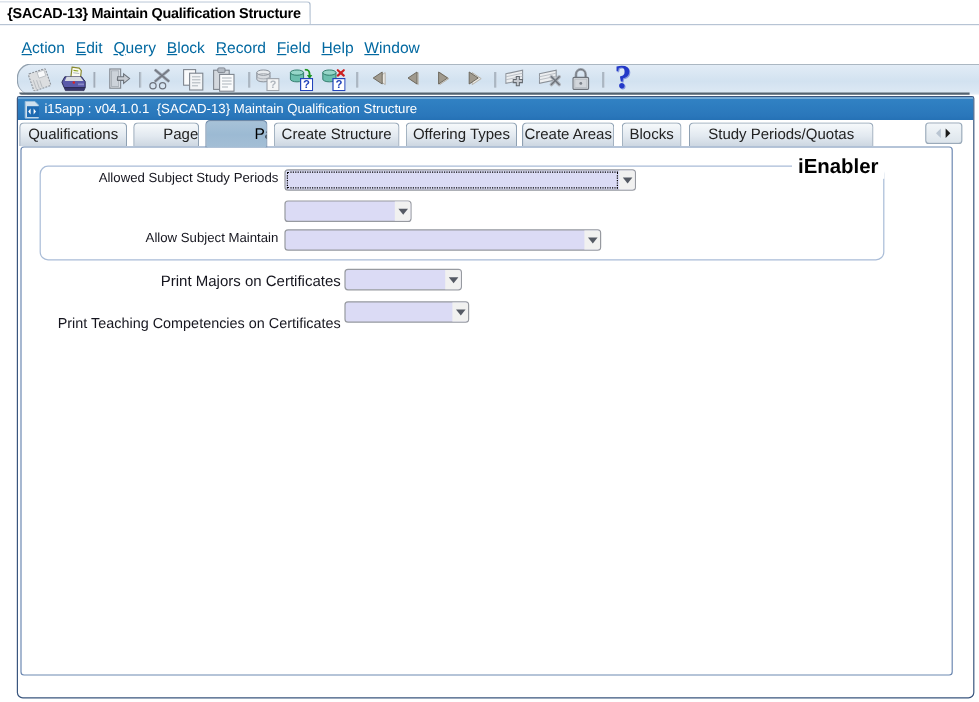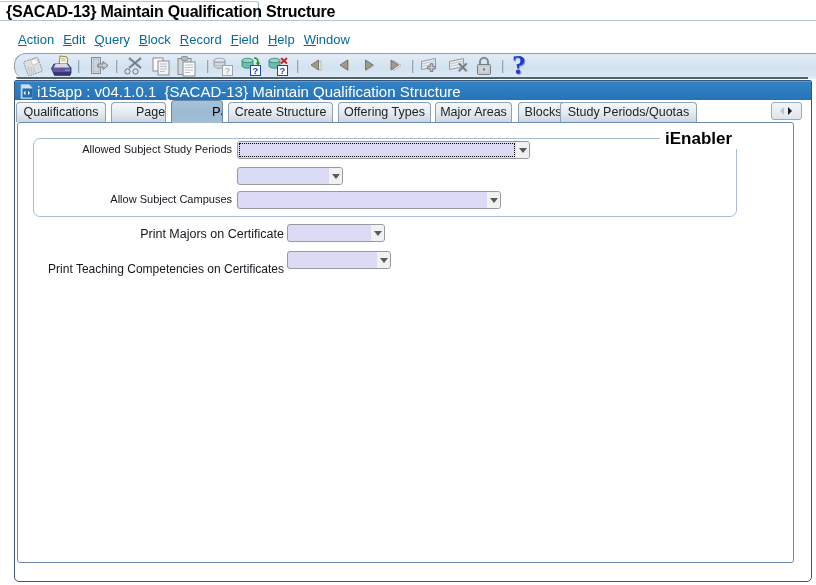--- a/index.html
+++ b/index.html
@@ -3,21 +3,21 @@
 <meta charset="utf-8">
 <style>
 * { margin:0; padding:0; box-sizing:border-box; }
 html,body { width:816px; height:585px; background:#fff; font-family:"Liberation Sans", sans-serif; overflow:hidden; }
 .abs { position:absolute; }
 u.m { text-decoration:underline; }
 
 
 #wintab { left:0; top:1px; width:259px; height:20px; background:#fff;
   border-top:1px solid #b7c4d4; border-right:1px solid #9fb1c5; border-radius:0 3px 0 0;
-  font-weight:bold; font-size:16px; color:#000; line-height:19px; padding-left:6px; letter-spacing:-0.22px; white-space:nowrap;}
+  font-weight:bold; font-size:12px; color:#000; line-height:19px; padding-left:6px; letter-spacing:-0.22px; white-space:nowrap;}
 #wintabline { left:0; top:20px; width:816px; height:1px; background:#b7c4d4; }
 
 
 #menubar { left:18px; top:32px; height:15px; font-size:13px; color:#0369a1; white-space:nowrap; }
 #menubar span { margin-right:9px; }
 
 
 #toolbar { left:14px; top:53px; width:802px; height:26px;
   background:linear-gradient(#e2ecf6, #d2e2f0 55%, #dce8f4 90%, #e8f0f8);
   border:1px solid #91a0ae; border-right:none; border-bottom:none;
@@ -25,21 +25,21 @@
 #tbline { position:absolute; left:1px; bottom:0; width:792px; height:2px; background:#53626f; border-radius:0 0 0 8px; }
 .sep { position:absolute; top:6px; width:2px; height:13px; background:#c7d2dd; border-left:1px solid #98a4b0; }
 .ticon { position:absolute; top:2px; }
 
 
 #frame { left:14px; top:80px; width:798px; height:502px; border:1px solid #3a567e; border-radius:2px 2px 5px 5px; background:#fff; }
 
 
 #titlebar { left:0px; top:0px; width:796px; height:19px;
   background:linear-gradient(#3182c4,#2a77bb 80%,#2571b5);
-  border-top:1px solid #5a9bd0; color:#fff; font-size:15px; line-height:19px; white-space:nowrap; }
+  border-top:1px solid #5a9bd0; color:#fff; font-size:11px; line-height:19px; white-space:nowrap; }
 #titletext { position:absolute; left:22px; top:0; }
 
 
 .tab { position:absolute; top:21px; height:20px; white-space:nowrap; overflow:hidden; background:linear-gradient(#f6f9fb, #e2e9f0 55%, #ccd6e1);
   border:1px solid #8fa1b3; border-bottom:none; border-radius:4px 4px 0 0;
   font-size:12.5px; color:#222; text-align:center; line-height:19px; }
 .tab.sel { top:19px; height:23px; font-size:13px; background:linear-gradient(#a7c2d8, #9cbad3 50%, #a3bed5);
   border-color:#6d89a8; color:#000; line-height:22px; z-index:3;padding-left:40px; }
 #tabbtn { position:absolute; top:21px; left:756px; width:31px; height:18px;
   background:linear-gradient(#f2f6f9,#dde5ec); border:1px solid #9aaaba; border-radius:3px; }
@@ -218,23 +218,23 @@
       <path d="M5.5 6.5 L3.5 9 L5.5 11.5 Z" fill="#fff"></path>
       <path d="M8 6.5 L10 9 L8 11.5 Z" fill="#fff"></path>
     </svg>
       <span id="titletext">i15app : v04.1.0.1&nbsp; {SACAD-13} Maintain Qualification Structure</span>
   </div>
   <div class="tab" style="left:1px; width:90px;">Qualifications</div>
   <div class="tab" style="left:96px; width:55px;padding-left:24px;">Page 2</div>
   <div class="tab sel" style="left:156px; width:52px;">Page 3</div>
   <div class="tab" style="left:213px; width:105px;">Create Structure</div>
   <div class="tab" style="left:323px; width:93px;">Offering Types</div>
-  <div class="tab" style="left:420px; width:77px;">Major Areas</div>
+  <div class="tab" style="left:420px; width:77px;">Create Areas</div>
   <div class="tab" style="left:503px; width:50px;">Blocks</div>
-  <div class="tab" style="left:545px; width:137px;">Study Periods/Quotas</div>
+  <div class="tab" style="left:559px; width:154px;">Study Periods/Quotas</div>
   <div id="tabbtn">
     <svg width="29" height="16" viewBox="0 0 29 16">
       <path d="M12 4 L8 8 L12 12 Z" fill="#b9c5d2"></path>
       <path d="M16 4 L20 8 L16 12 Z" fill="#1a1a1a"></path>
     </svg>
   </div>
 
   <div class="abs" id="content">
     <div class="abs" id="fbox">
       <div id="flegend">iEnabler</div>
@@ -242,26 +242,26 @@
     <div class="lbl" style="left:0; width:214px; top:20px;">Allowed Subject Study Periods</div>
     <div class="dd" style="left:219px; top:18px; width:293px;">
         <div class="btn"></div>
         <div class="tri"></div>
         <div class="focus"></div>
       </div>
     <div class="dd" style="left:219px; top:44px; width:106px;">
         <div class="btn"></div>
         <div class="tri"></div>
       </div>
-    <div class="lbl" style="left:0; width:214px; top:70px;">Allow Subject Campuses</div>
+    <div class="lbl" style="left:0; width:214px; top:70px;">Allow Subject Maintain</div>
     <div class="dd" style="left:219px; top:68px; width:264px;">
         <div class="btn"></div>
         <div class="tri"></div>
       </div>
-    <div class="lbl" style="left:0; width:266px; top:104px; font-size:12.5px;">Print Majors on Certificate</div>
+    <div class="lbl" style="left:0; width:266px; top:104px; font-size:12.5px;">Print Majors on Certificates</div>
     <div class="dd" style="left:269px; top:101px; width:98px;">
         <div class="btn"></div>
         <div class="tri"></div>
       </div>
     <div class="lbl" style="left:0; width:266px; top:139px; font-size:12px;">Print Teaching Competencies on Certificates</div>
     <div class="dd" style="left:269px; top:128px; width:104px;">
         <div class="btn"></div>
         <div class="tri"></div>
       </div>
   </div>

